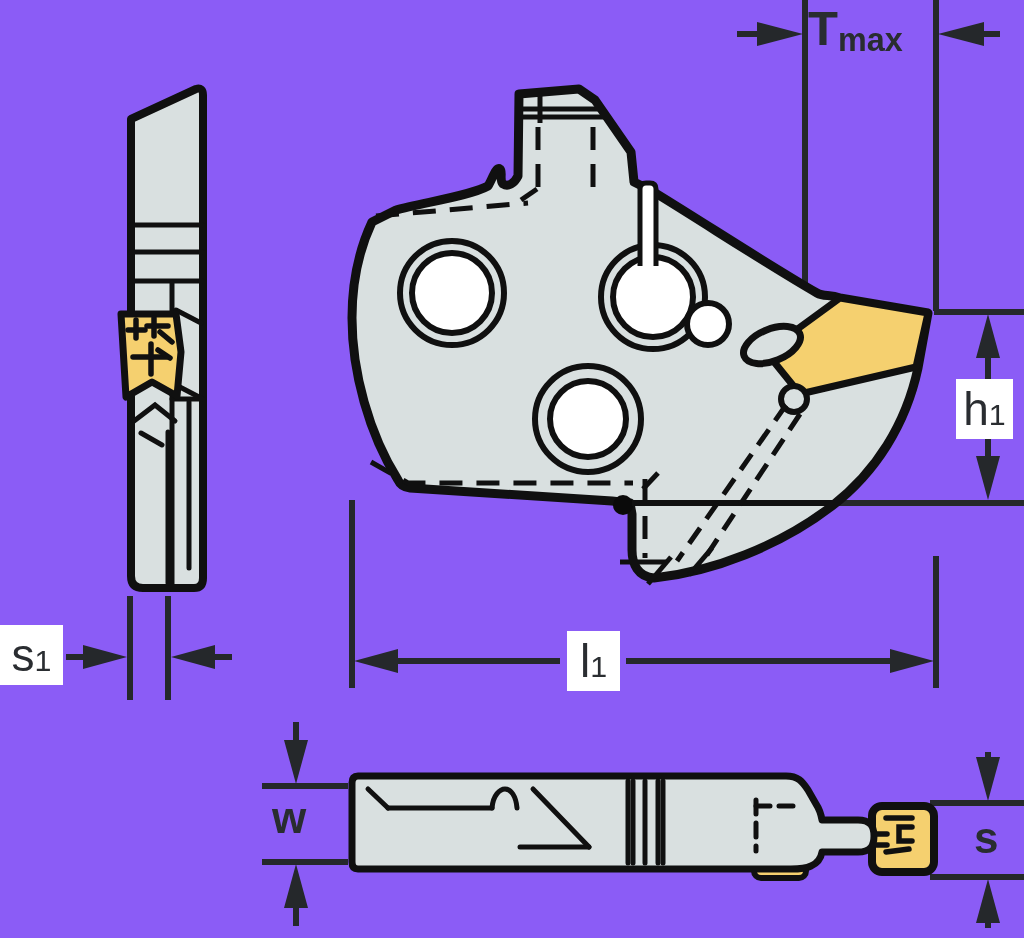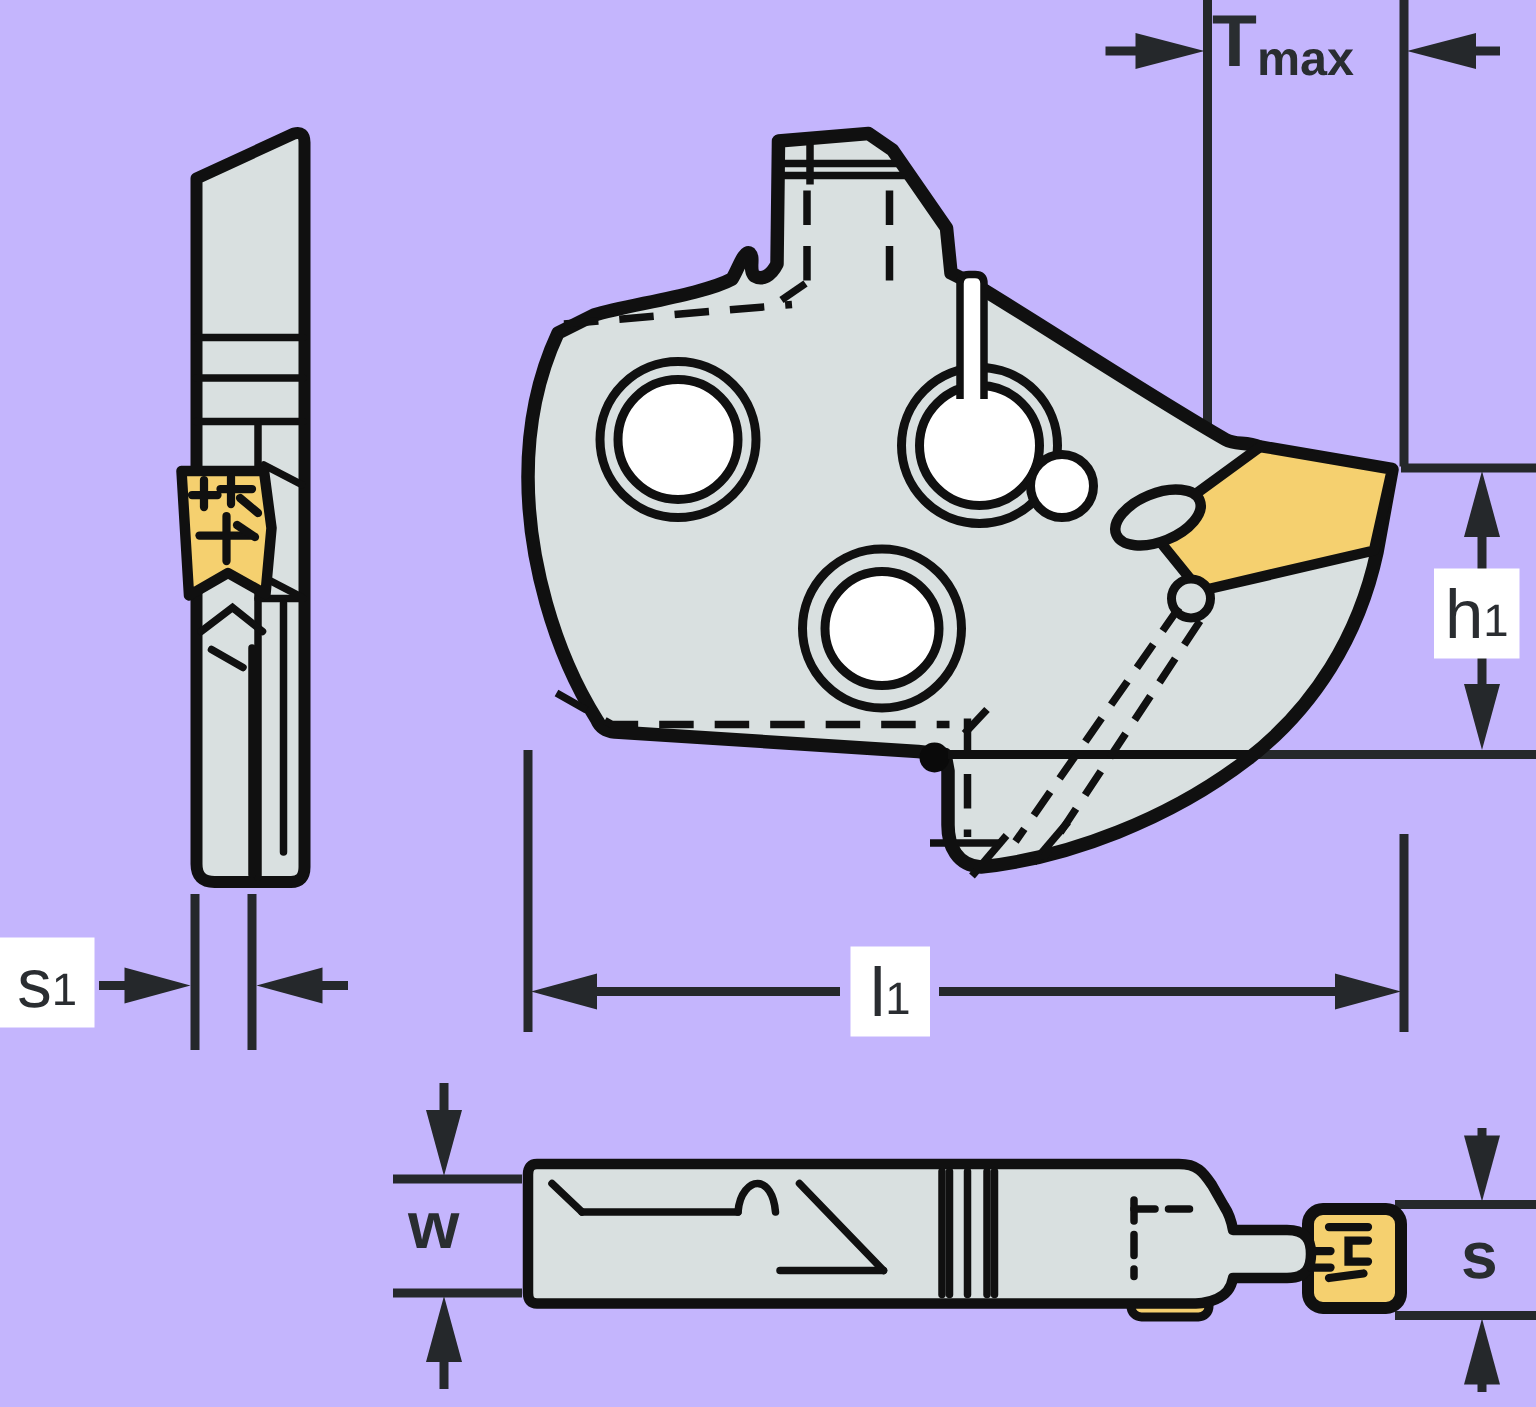--- a/index.html
+++ b/index.html
@@ -1,16 +1,16 @@
 <!DOCTYPE html>
 <html><head>
 <meta charset="utf-8">
 <style>
   html,body{margin:0;padding:0;background:#0a0a0a;}
-  #stage{position:relative;width:1024px;height:938px;background:#c4b5fd;overflow:hidden;
+  #stage{position:relative;width:1024px;height:938px;background:#8b5cf6;overflow:hidden;
          font-family:"Liberation Sans",sans-serif;}
   #stage svg{position:absolute;left:0;top:0;}
   .dim-label{position:absolute;color:#292d30;line-height:1;white-space:nowrap;}
   .dim-label .sub{font-size:0.66em;position:relative;top:0.20em;}
   .boxed{background:#ffffff;color:#2a2d31;display:flex;align-items:center;justify-content:center;}
 </style>
 </head>
 <body>
 
 <div id="stage">

